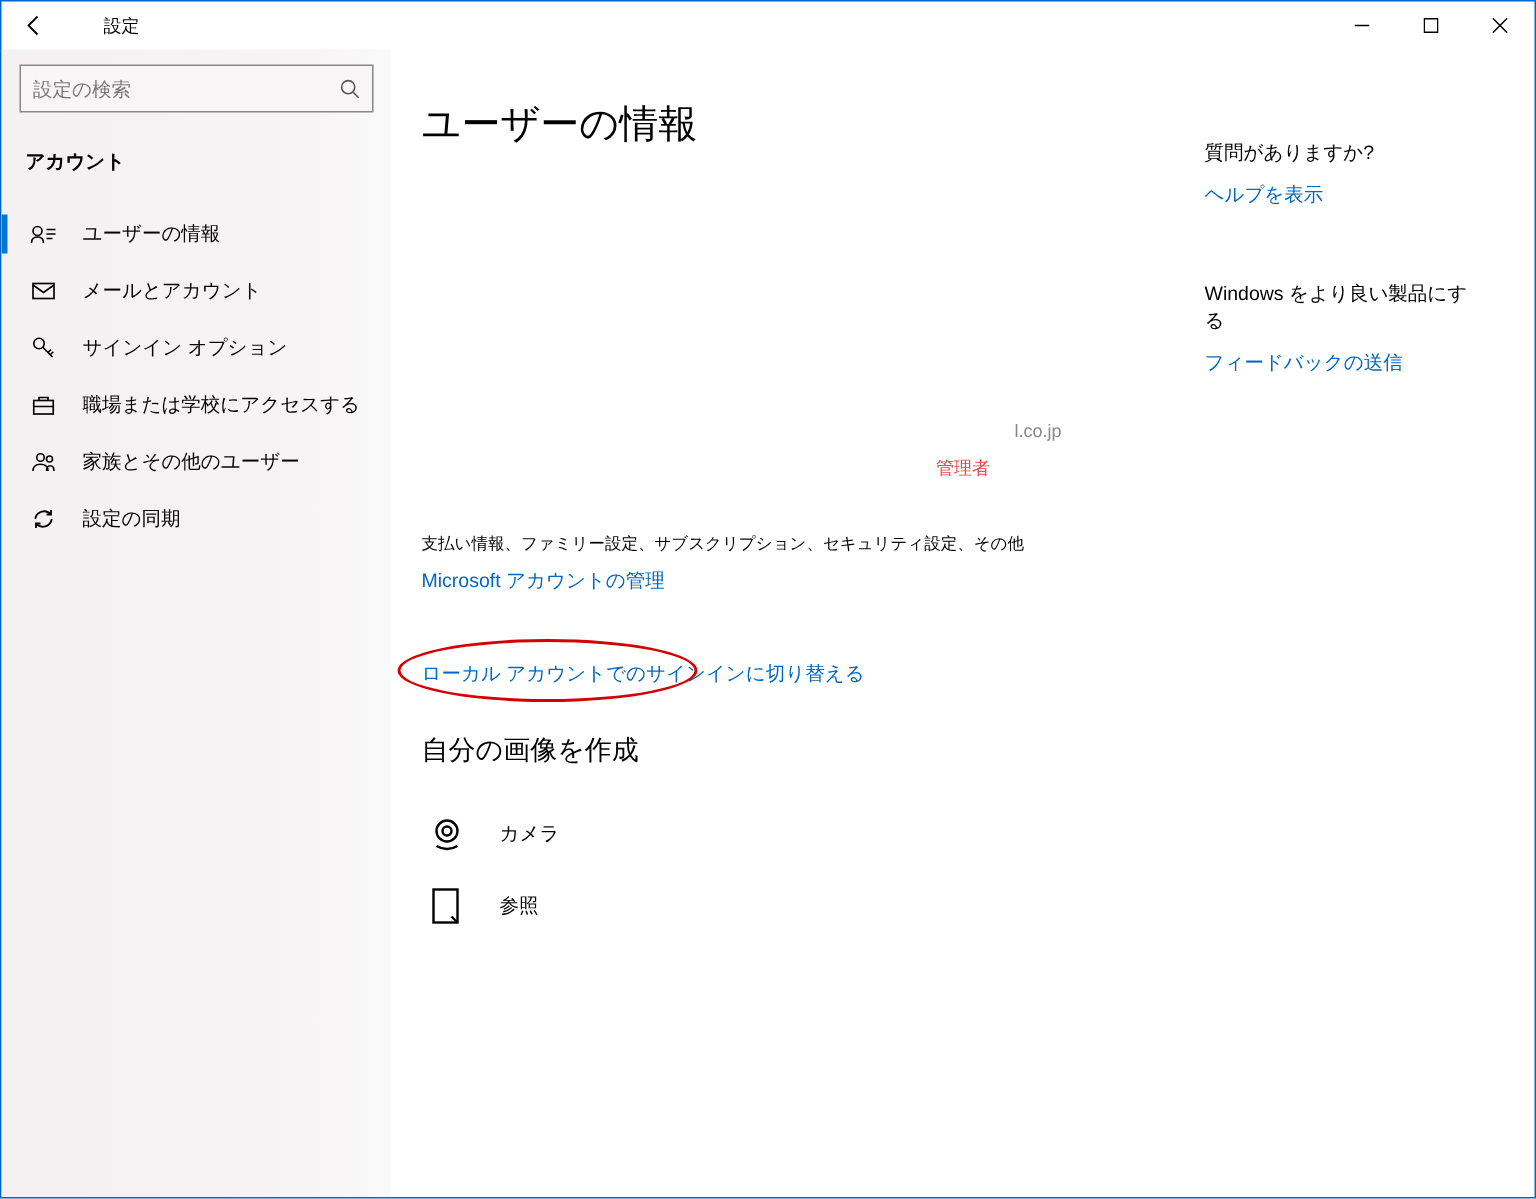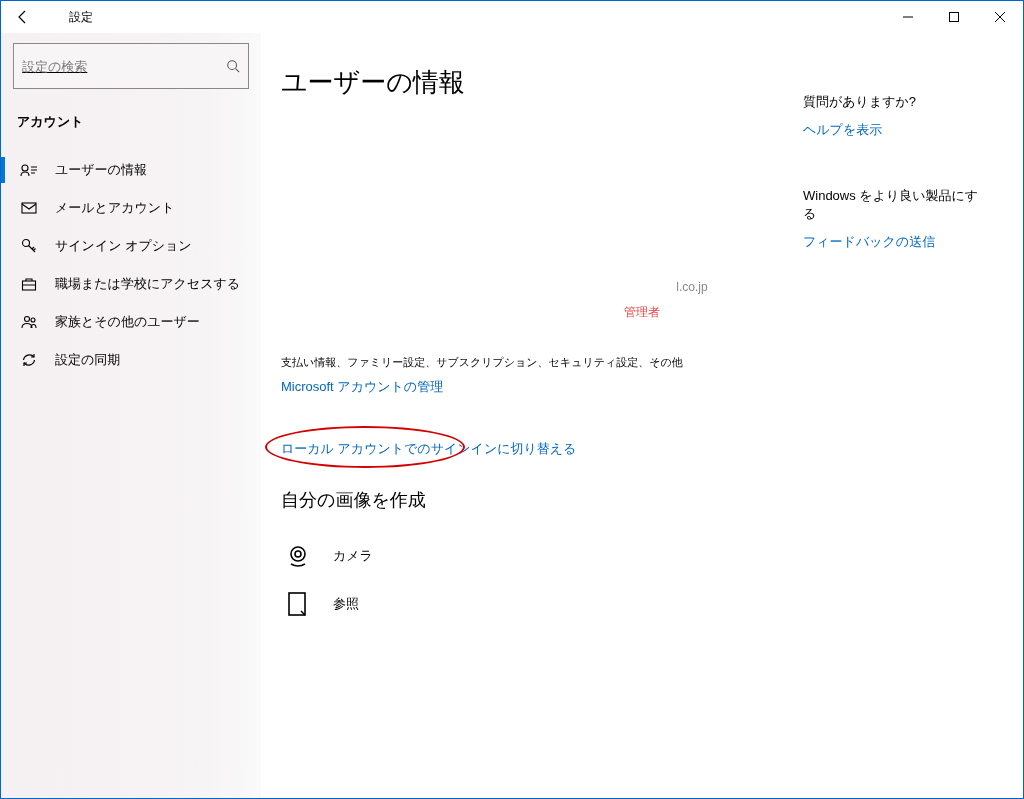--- a/index.html
+++ b/index.html
@@ -51,24 +51,23 @@
   display: flex; align-items: center;
   padding: 8px 6px;
   margin-bottom: 8px;
   margin-top: 12px;
 }
 .sidebar .home-row .icon { width: 20px; margin-right: 12px; }
 .search-box {
   display: flex; align-items: center;
   border: 1px solid #888;
   background: #f8f5f7;
-  height: 46px;
+  height: 32px;
   padding: 0 8px;
   margin-bottom: 18px;
-  text-decoration: underline;
 }
 .search-box input {
   flex: 1; border: none; outline: none;
   background: transparent;
   font-size: 13px;
   color: #555;
 }
 .search-box input::placeholder { color: #777; }
 .sidebar .section-label {
   font-weight: 600;

